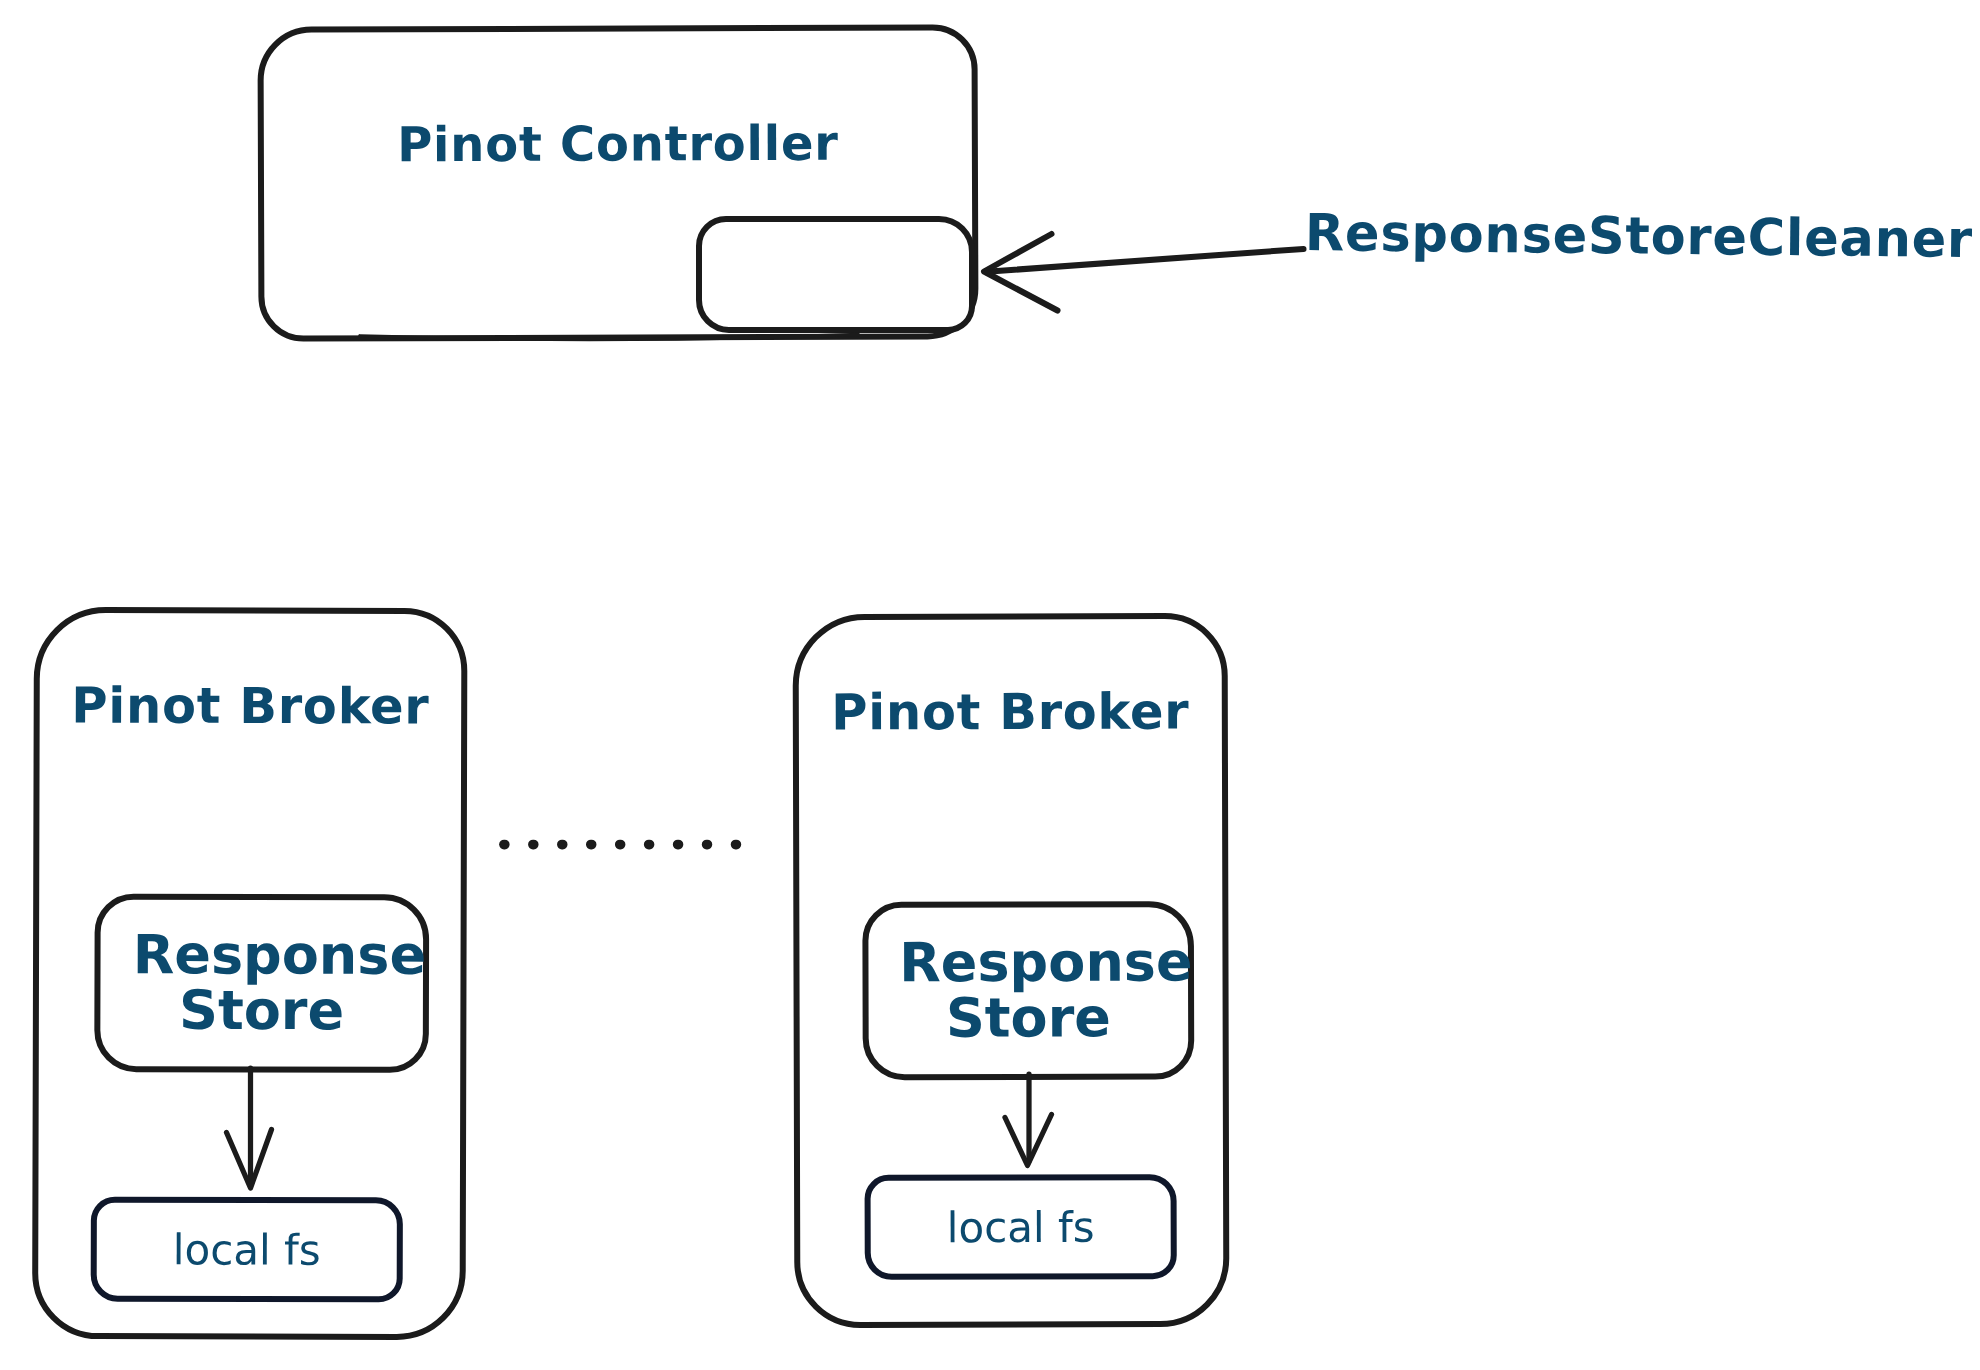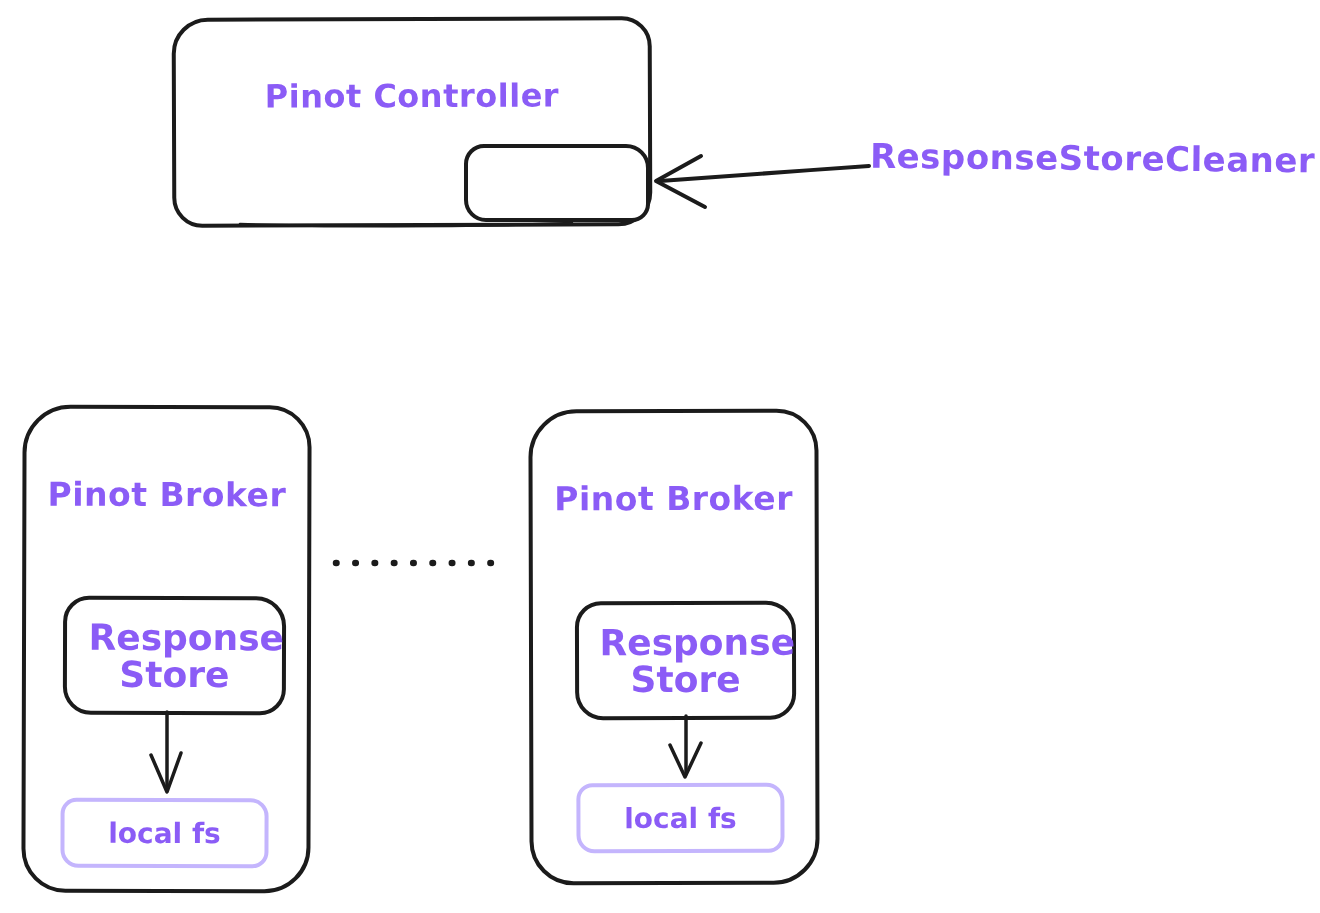--- a/index.html
+++ b/index.html
@@ -7,21 +7,21 @@
     padding: 0;
     background: #ffffff;
   }
   .canvas {
     position: relative;
     width: 1320px;
     height: 913px;
     background: #ffffff;
     overflow: hidden;
     font-family: "DejaVu Sans", sans-serif;
-    color: #8b5cf6;
+    color: #0c4a6e;
   }
   .box {
     position: absolute;
     box-sizing: border-box;
     border: 4.5px solid #1b1b1b;
     background: #ffffff;
   }
   .controller {
     left: 172px; top: 17px;
     width: 480px; height: 210px;
@@ -48,21 +48,21 @@
     letter-spacing: 0.5px;
     transform: rotate(0.6deg);
     white-space: nowrap;
   }
   .broker {
     border-radius: 48px 42px 46px 44px;
   }
   .broker-left  { left: 22px;  top: 405px; width: 289px; height: 488px; transform: rotate(0.15deg); }
   .broker-right { left: 529px; top: 409px; width: 290px; height: 476px; transform: rotate(-0.15deg); }
   .broker-title {
-    padding-top: 66px;
+    padding-top: 42px;
     text-align: center;
     font-size: 33px;
     font-weight: bold;
     letter-spacing: 0.5px;
   }
   .store-box {
     position: absolute;
     box-sizing: border-box;
     border: 4.5px solid #1b1b1b;
     background: #ffffff;
@@ -74,28 +74,28 @@
     font-size: 36px;
     font-weight: bold;
     line-height: 37px;
   }
   .store-left  { left: 37px; top: 187px; width: 223px; height: 119px; }
   .store-right { left: 42px; top: 188px; width: 221px; height: 119px; }
   .store-box .wrap { display: block; width: 172px; }
   .fs-box {
     position: absolute;
     box-sizing: border-box;
-    border: 4px solid #c4b5fd;
+    border: 4px solid #0f172a;
     background: #ffffff;
     border-radius: 16px 18px 16px 18px;
     display: flex;
     align-items: center;
     justify-content: center;
     font-size: 28px;
-    font-weight: bold;
+    font-weight: normal;
   }
   .fs-left  { left: 35px; top: 389px; width: 208px; height: 70px; }
   .fs-right { left: 43px; top: 370px; width: 208px; height: 70px; }
   .overlay {
     position: absolute;
     left: 0; top: 0;
     width: 1320px; height: 913px;
     pointer-events: none;
   }
   .stroke {

